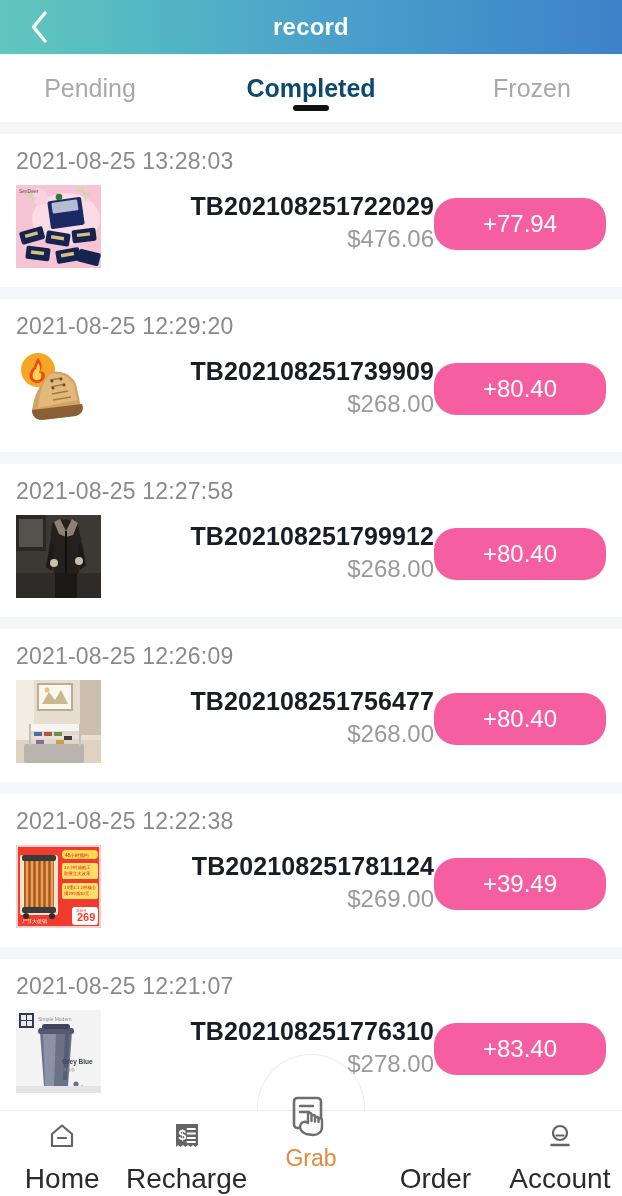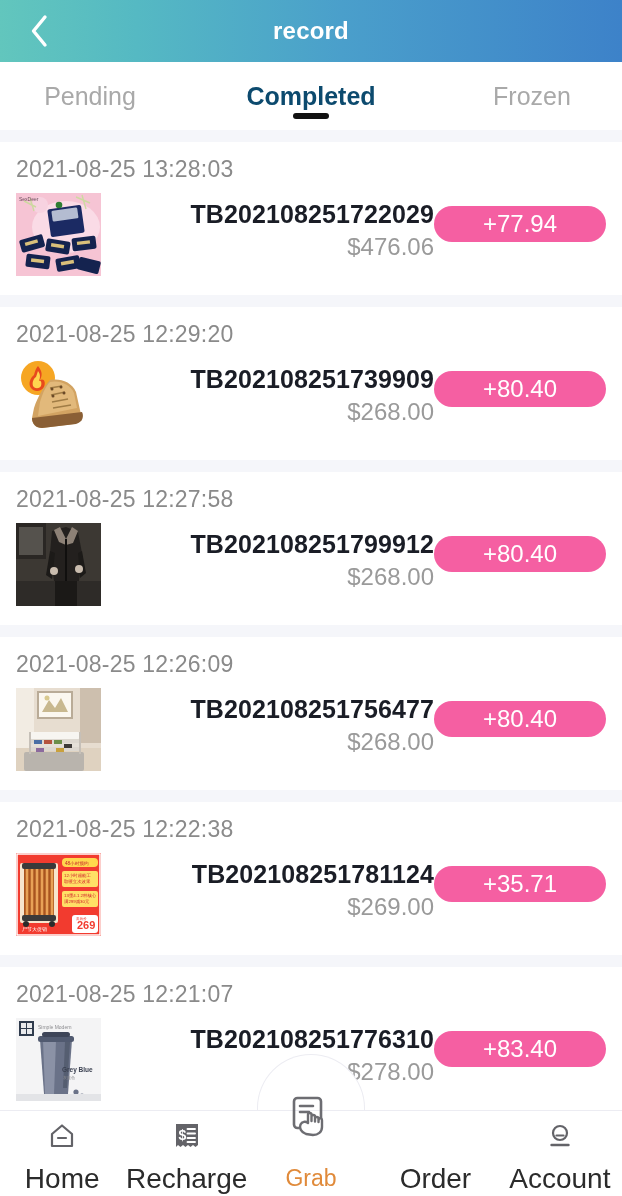--- a/index.html
+++ b/index.html
@@ -7,21 +7,21 @@
   body {
     font-family: "Liberation Sans", sans-serif;
     background:#ffffff;
     overflow:hidden;
     position:relative;
   }
 
   
   .header {
     position:relative;
-    height:62px;
+    height:54px;
     background:linear-gradient(90deg,#62c6bd 0%,#55b9c3 22%,#4a9fcb 55%,#3d82c9 100%);
     display:flex;
     align-items:center;
     justify-content:center;
   }
   .back-btn {
     position:absolute;
     left:22px; top:50%;
     transform:translateY(-50%);
     width:34px; height:34px;
@@ -127,21 +127,21 @@
   .order-price {
     font-size:24px;
     color:#9a9a9a;
     line-height:1.25;
     margin-top:4px;
   }
   .commission {
     flex:0 0 auto;
     align-self:flex-start;
     margin-top:13px;
-    width:172px; height:36px;
+    width:172px; height:52px;
     border-radius:22px;
     background:#f55fa2;
     color:#ffffff;
     font-size:24px;
     display:flex;
     align-items:center;
     justify-content:center;
     cursor:pointer;
   }
 
@@ -198,21 +198,21 @@
   .center-icon-wrap {
     position:absolute;
     left:50%; bottom:46px;
     transform:translateX(-50%);
     width:64px; height:64px;
     display:flex; align-items:center; justify-content:center;
     z-index:8;
   }
   .center-label {
     position:absolute;
-    left:50%; bottom:6px;
+    left:50%; bottom:26px;
     transform:translateX(-50%);
     font-size:23px;
     color:#e08a3a;
     z-index:8;
     line-height:1;
     white-space:nowrap;
   }
 </style>
 </head>
 <body>
@@ -423,21 +423,21 @@
           <rect x="56" y="62" width="26" height="18" rx="3" fill="#ffffff"></rect>
           <text x="61" y="76" font-size="11" font-weight="bold" fill="#f23b2f" font-family="sans-serif">269</text>
           <text x="60" y="67" font-size="3.6" fill="#f23b2f" font-family="sans-serif">券后价</text>
           <text x="6" y="78" font-size="5" fill="#ffffff" font-family="sans-serif">尸节大促销</text>
         </svg>
       </div>
       <div class="record-info">
         <div class="order-no">TB202108251781124</div>
         <div class="order-price">$269.00</div>
       </div>
-      <div class="commission">+35.71</div>
+      <div class="commission">+39.49</div>
     </div>
   </div>
 
   <div class="gap"></div>
 
   <div class="record">
     <div class="record-date">2021-08-25 12:21:07</div>
     <div class="record-body">
       <div class="thumb">
         <svg viewBox="0 0 85 83">

